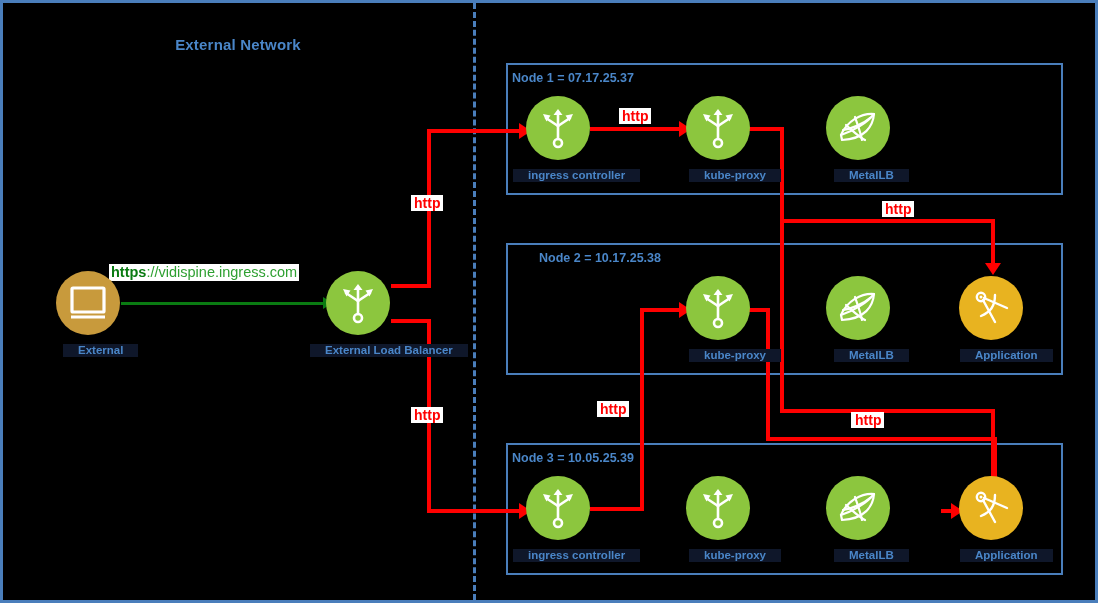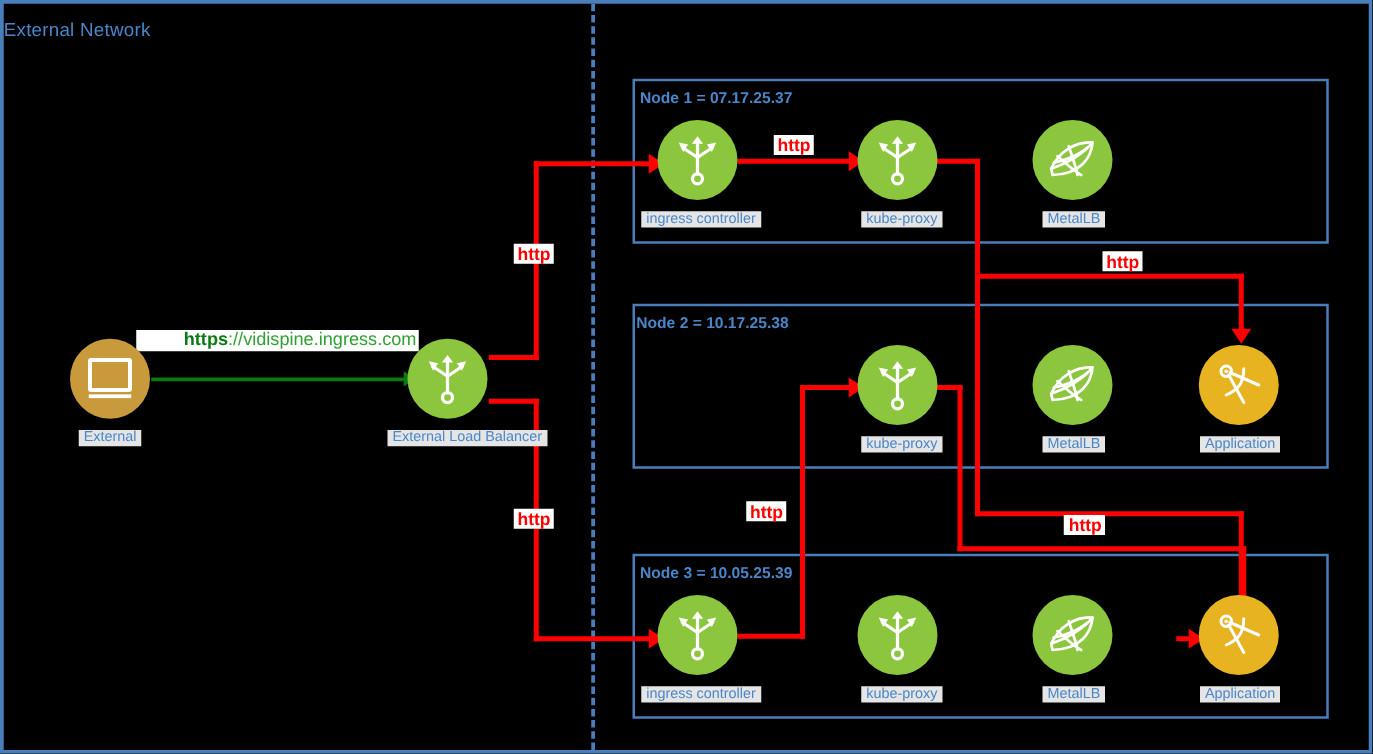--- a/index.html
+++ b/index.html
@@ -1,63 +1,63 @@
 <!DOCTYPE html>
 <html><head>
 <meta charset="utf-8">
 <style>
   html,body{margin:0;padding:0;background:#000;}
   body{font-family:"Liberation Sans",sans-serif;}
   #stage{position:relative;width:1098px;height:603px;background:#000;
          box-sizing:border-box;border:3px solid #4A7EBB;overflow:hidden;}
-  .zone-title{position:absolute;color:#4A86C8;font-weight:normal;font-size:15px;
-              text-align:left;letter-spacing:.2px;}
+  .zone-title{position:absolute;color:#4A86C8;font-weight:bold;font-size:15px;
+              text-align:center;letter-spacing:.2px;margin-top:20px;}
   .divider{position:absolute;border-left:3px dashed #4A7EBB;}
   .node-box{position:absolute;border:2px solid #4A7EBB;box-sizing:border-box;}
   .node-label{position:absolute;color:#4A86C8;font-weight:bold;font-size:12.5px;
               white-space:nowrap;}
   .node{position:absolute;width:64px;height:64px;border-radius:50%;
         display:flex;align-items:center;justify-content:center;}
   .node.green{background:#8CC63E;}
   .node.gold{background:#E8B320;}
   .node.bronze{background:#C89A3C;}
   .node svg{display:block;}
-  .cap{position:absolute;font-size:11.5px;color:#4A86C8;background:#e5e5e5;
-       white-space:nowrap;padding:0 4px;line-height:13px;}
+  .cap{position:absolute;font-size:11.5px;color:#4A86C8;background:#0f172a;
+       white-space:nowrap;padding:0 15px;line-height:13px;font-weight:bold;}
   .seg{position:absolute;background:#FF0000;}
   .seg.h{height:4px;}
   .seg.v{width:4px;}
   .seg.green-h{background:#0A7B12;height:3px;}
   .arrow{position:absolute;width:0;height:0;}
   .arrow.r{border-top:8px solid transparent;border-bottom:8px solid transparent;
            border-left:12px solid #FF0000;}
   .arrow.d{border-left:8px solid transparent;border-right:8px solid transparent;
            border-top:12px solid #FF0000;}
   .arrow.gr{border-top:6px solid transparent;border-bottom:6px solid transparent;
             border-left:10px solid #0A7B12;}
   .httplbl{position:absolute;background:#FFFFFF;color:#FF0000;font-weight:bold;
            font-size:14px;line-height:16px;padding:0 3px;white-space:nowrap;}
   .urllbl{position:absolute;background:#FFFFFF;font-size:14.5px;line-height:17px;
           padding:0 2px;white-space:nowrap;color:#2FA032;}
-  .urllbl b{color:#0A7B12;font-weight:bold;margin-left:36px;}
+  .urllbl b{color:#0A7B12;font-weight:bold;}
 </style>
 </head>
 <body>
 
 <div id="stage">
 
   <div class="zone-title" style="left:0;top:13px;width:470px;">External Network</div>
 
   <div class="divider" style="left:470px;top:0;height:597px;"></div>
 
   <div class="node-box" style="left:503px;top:60px;width:557px;height:132px;"></div>
   <div class="node-label" style="left:509px;top:68px;">Node 1 = 07.17.25.37</div>
 
   <div class="node-box" style="left:503px;top:240px;width:557px;height:132px;"></div>
-  <div class="node-label" style="left:506px;top:248px;">Node 2 = 10.17.25.38</div>
+  <div class="node-label" style="left:536px;top:248px;">Node 2 = 10.17.25.38</div>
 
   <div class="node-box" style="left:503px;top:440px;width:557px;height:132px;"></div>
   <div class="node-label" style="left:509px;top:448px;">Node 3 = 10.05.25.39</div>
 
   <div class="seg green-h" style="left:118px;top:299px;width:203px;"></div>
   <div class="arrow gr" style="left:320px;top:294px;"></div>
   <div class="urllbl" style="left:106px;top:261px;"><b>https</b><span>://vidispine.ingress.com</span></div>
 
   <div class="seg h" style="left:388px;top:281px;width:40px;"></div>
   <div class="seg v" style="left:424px;top:126px;height:159px;"></div>

